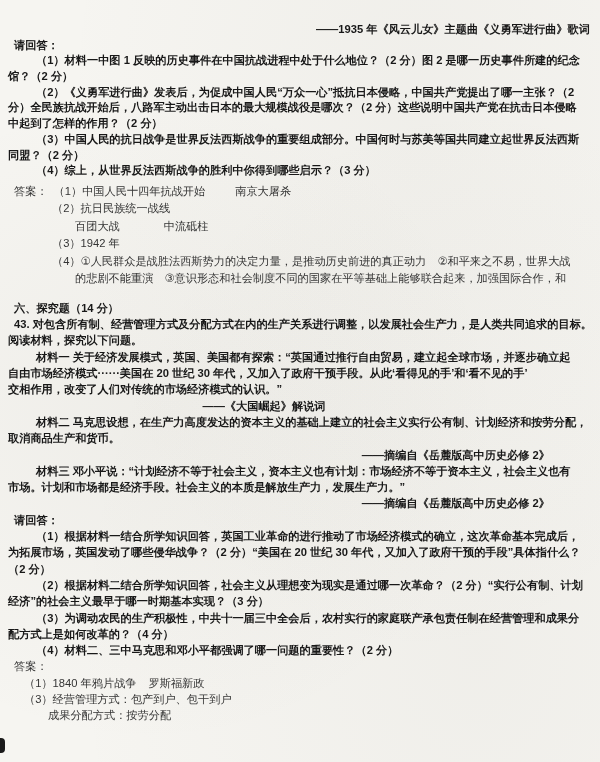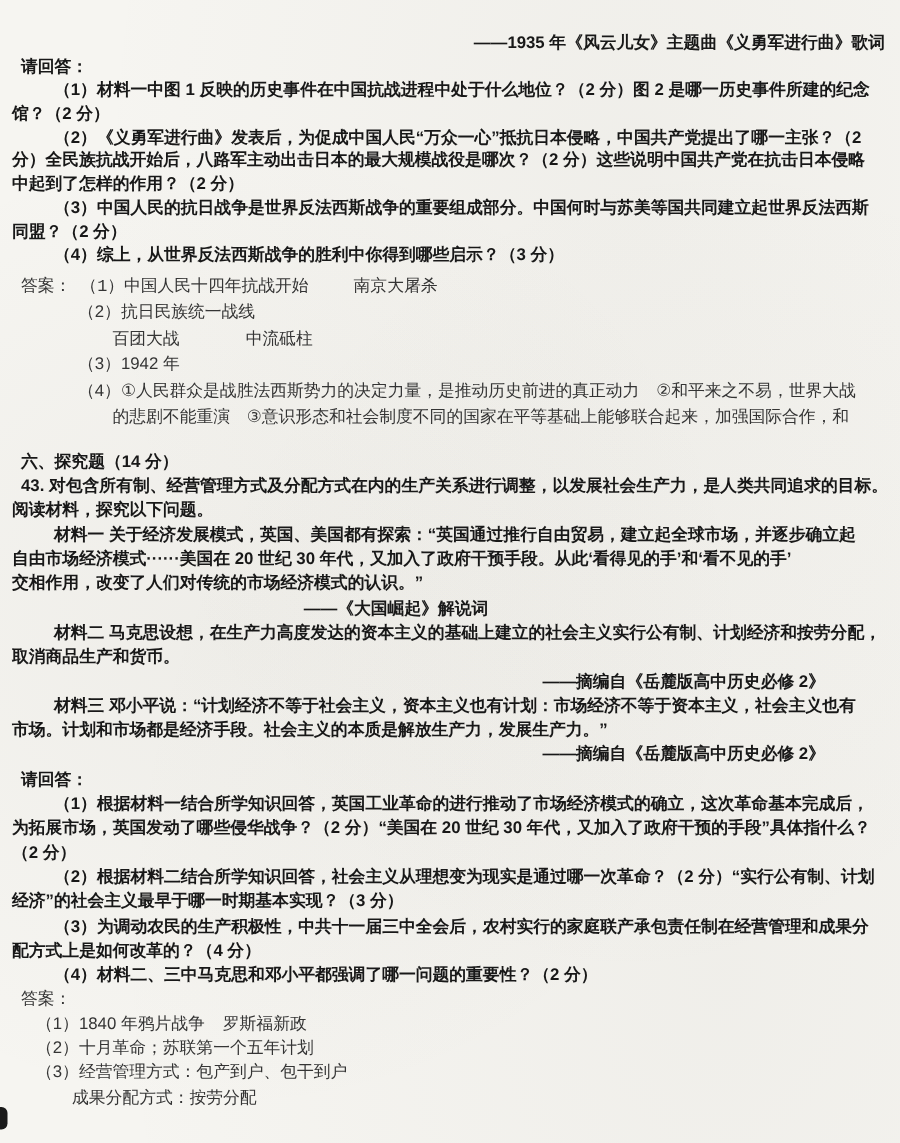--- a/index.html
+++ b/index.html
@@ -24,21 +24,21 @@
   .ind2{padding-left:36px;}
   .ansItem{padding-left:52px;}
   .ansSub{padding-left:75px;}
   .ansB1{padding-left:24px;}
   .ansB2{padding-left:48px;}
   .right{text-align:right;padding-right:10px;}
   .attr1{text-align:center;padding-right:72px;}
   .attr2{text-align:right;padding-right:50px;}
   .ansBlock1{margin-top:4px;}
   .secGap{margin-top:12px;}
-  .sp1{margin-left:6px;font-family:Liberation Mono, monospace;}
+  .sp1{margin-left:6px;}
   .gapA{margin-left:30px;margin-top:24px;}
   .gapB{margin-left:44px;}
   .gapC{margin-left:12px;}
   .edge-mark{
     position:absolute;left:0;top:738px;width:5px;height:15px;
     background:#1a1a1a;border-radius:0 4px 4px 0;
   }
 </style>
 </head>
 <body>
@@ -97,20 +97,19 @@
     <div class="line ind0 b">经济”的社会主义最早于哪一时期基本实现？（3 分）</div>
     <div class="line ind2 b">（3）为调动农民的生产积极性，中共十一届三中全会后，农村实行的家庭联产承包责任制在经营管理和成果分</div>
     <div class="line ind0 b">配方式上是如何改革的？（4 分）</div>
     <div class="line ind2 b">（4）材料二、三中马克思和邓小平都强调了哪一问题的重要性？（2 分）</div>
 
     <div>
       <div class="line ind1 ans">答案：</div>
       <div class="line ansB1 ans">
         <span>（1）1840 年鸦片战争</span><span class="gapC">罗斯福新政</span>
       </div>
-      <div class="line ansB1 ans">（2）十月革命；苏联第一个五年计划</div>
       <div class="line ansB1 ans">（3）经营管理方式：包产到户、包干到户</div>
       <div class="line ansB2 ans">成果分配方式：按劳分配</div>
     </div>
   </div>
 
   <div class="edge-mark"></div>
 </div>
 
 </body></html>

